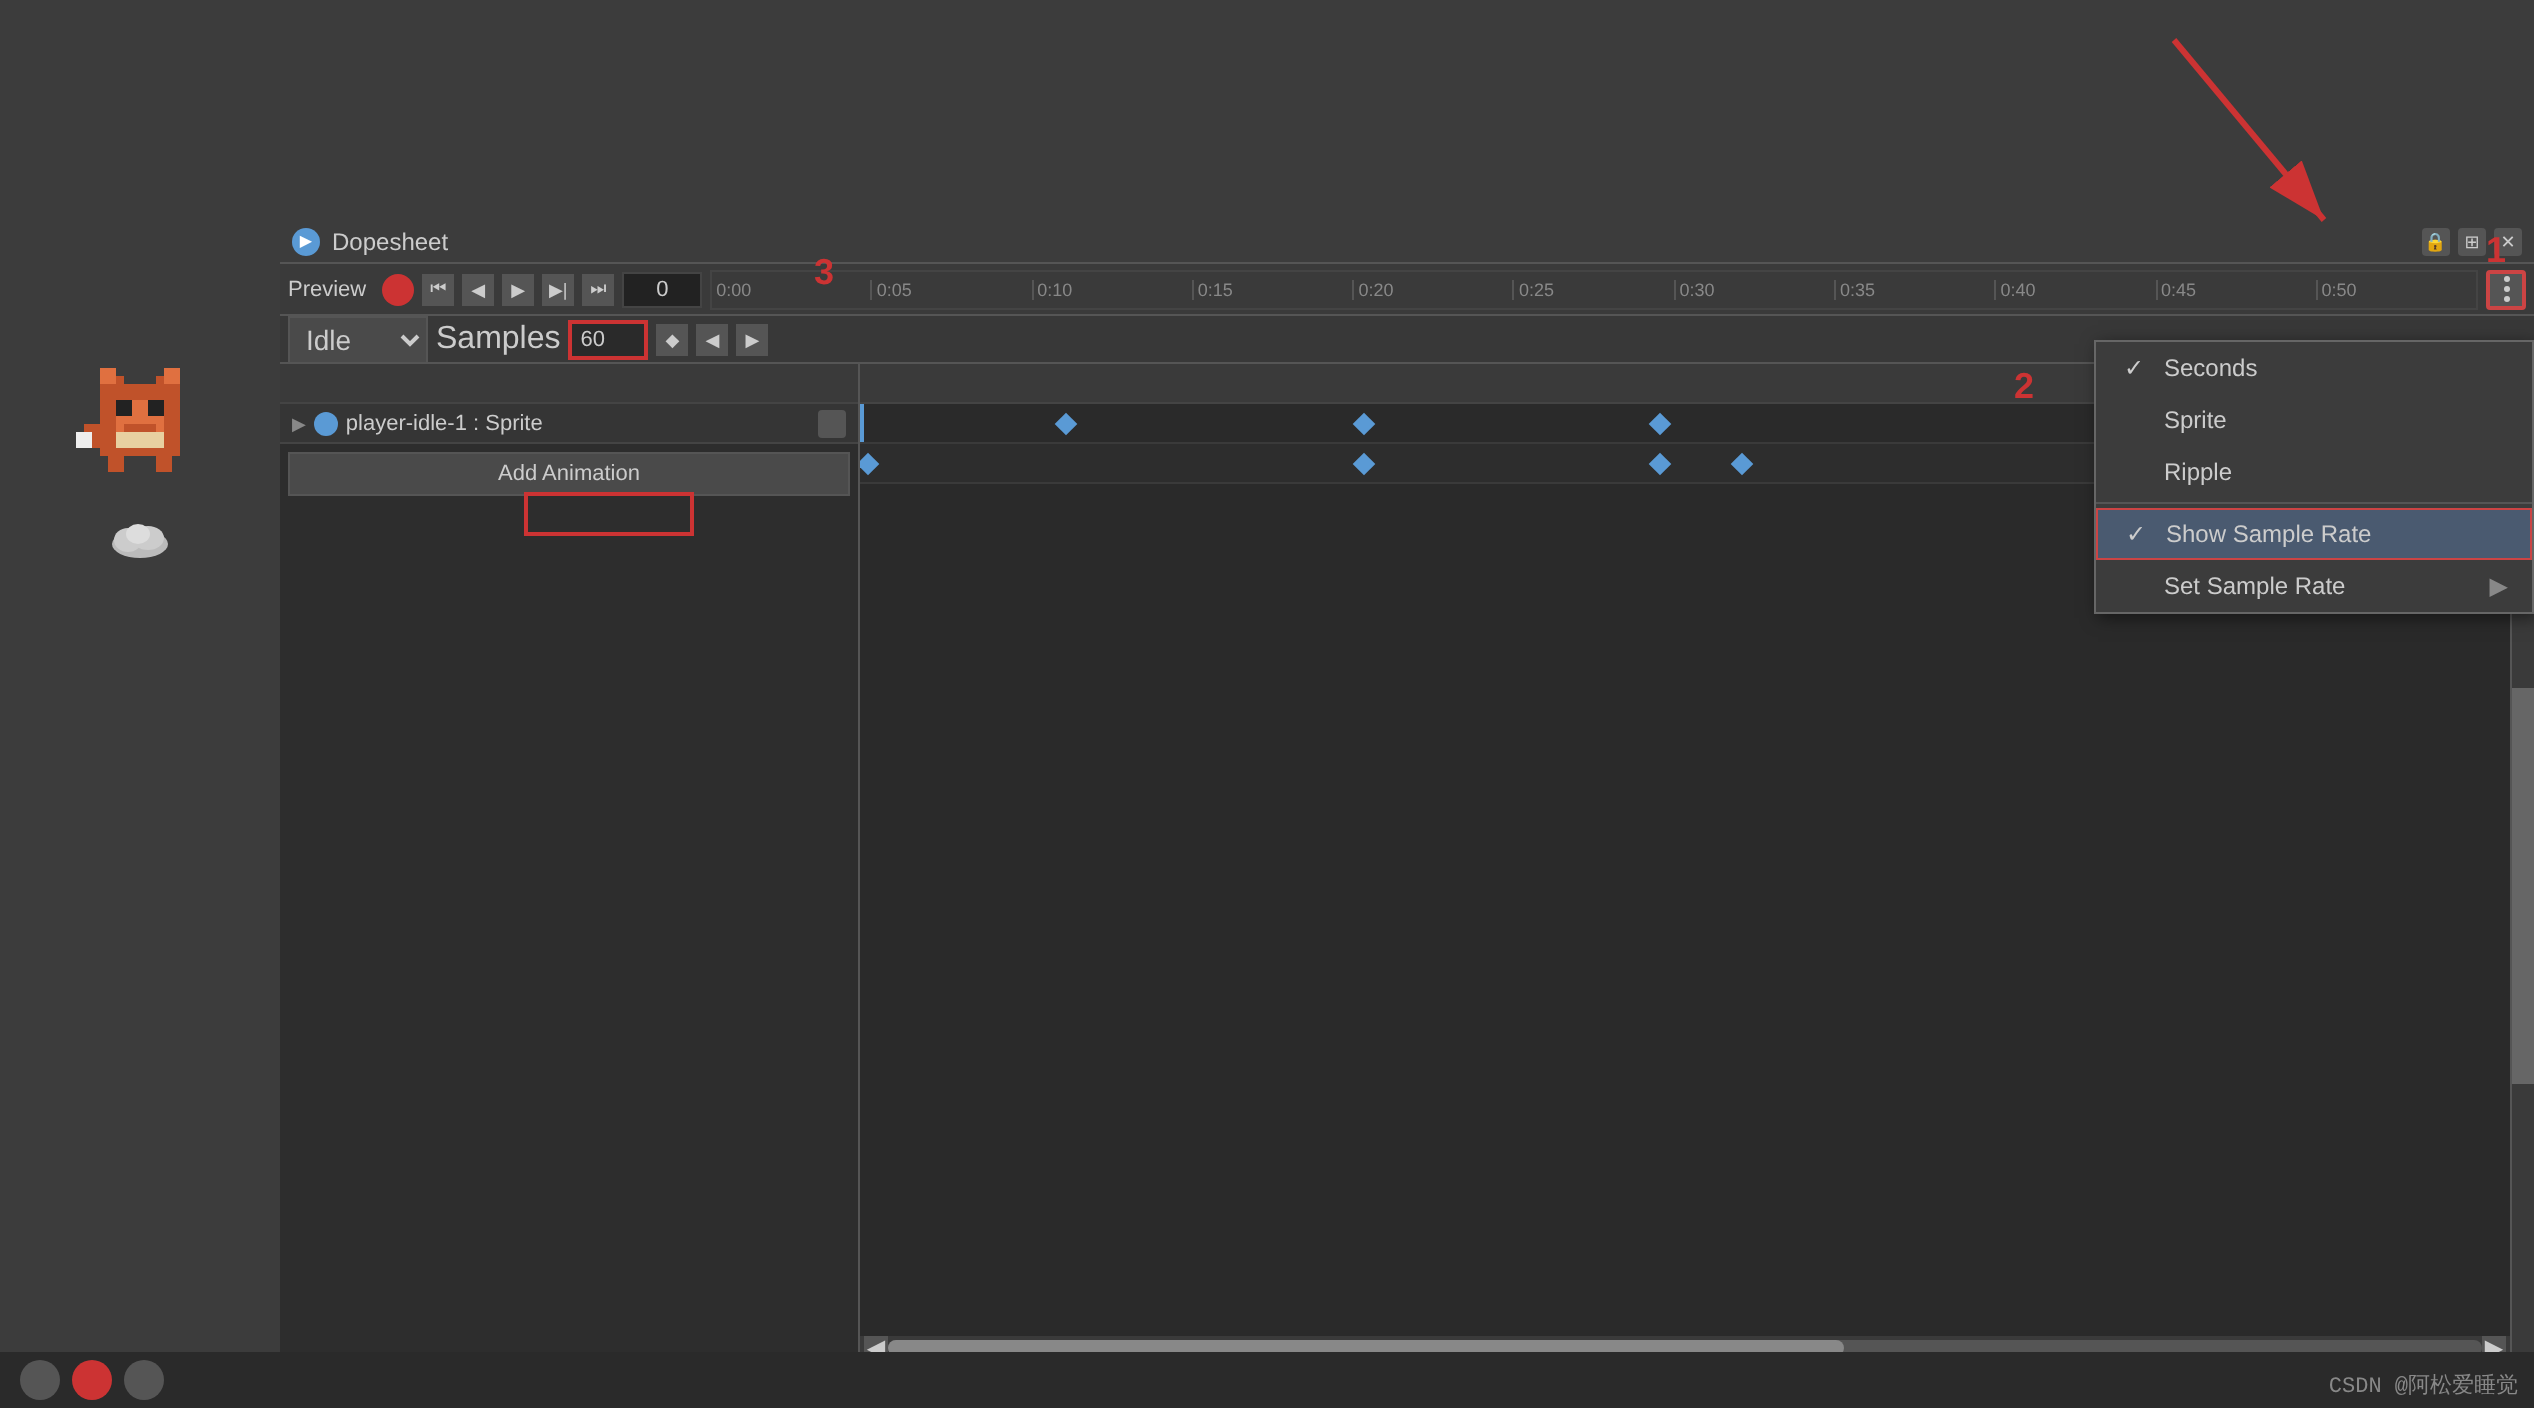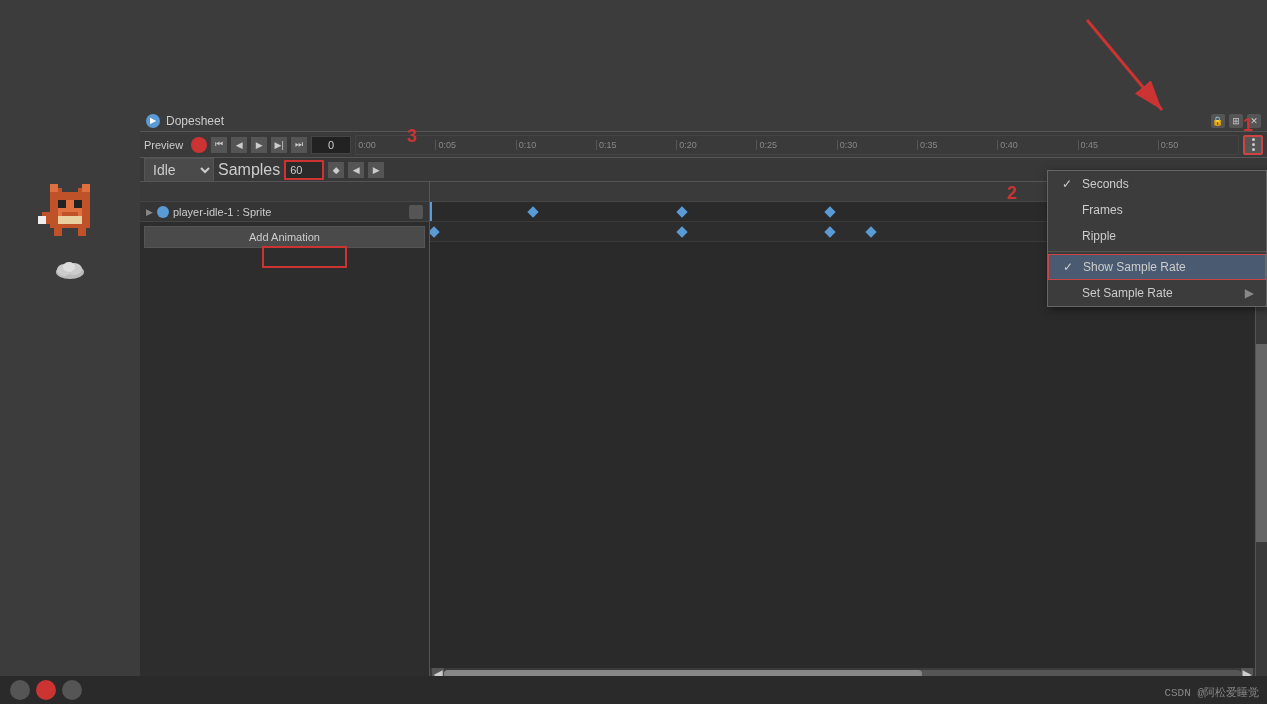--- a/index.html
+++ b/index.html
@@ -632,21 +632,21 @@
 
     <div class="dropdown-menu">
 
       <div class="menu-item">
         <span class="menu-check">✓</span>
         <span class="menu-label">Seconds</span>
       </div>
 
       <div class="menu-item">
         <span class="menu-check"></span>
-        <span class="menu-label">Frames</span>
+        <span class="menu-label">Sprite</span>
       </div>
 
       <div class="menu-item">
         <span class="menu-check"></span>
         <span class="menu-label">Ripple</span>
       </div>
       <div class="menu-divider"></div>
 
       <div class="menu-item highlighted">
         <span class="menu-check">✓</span>

